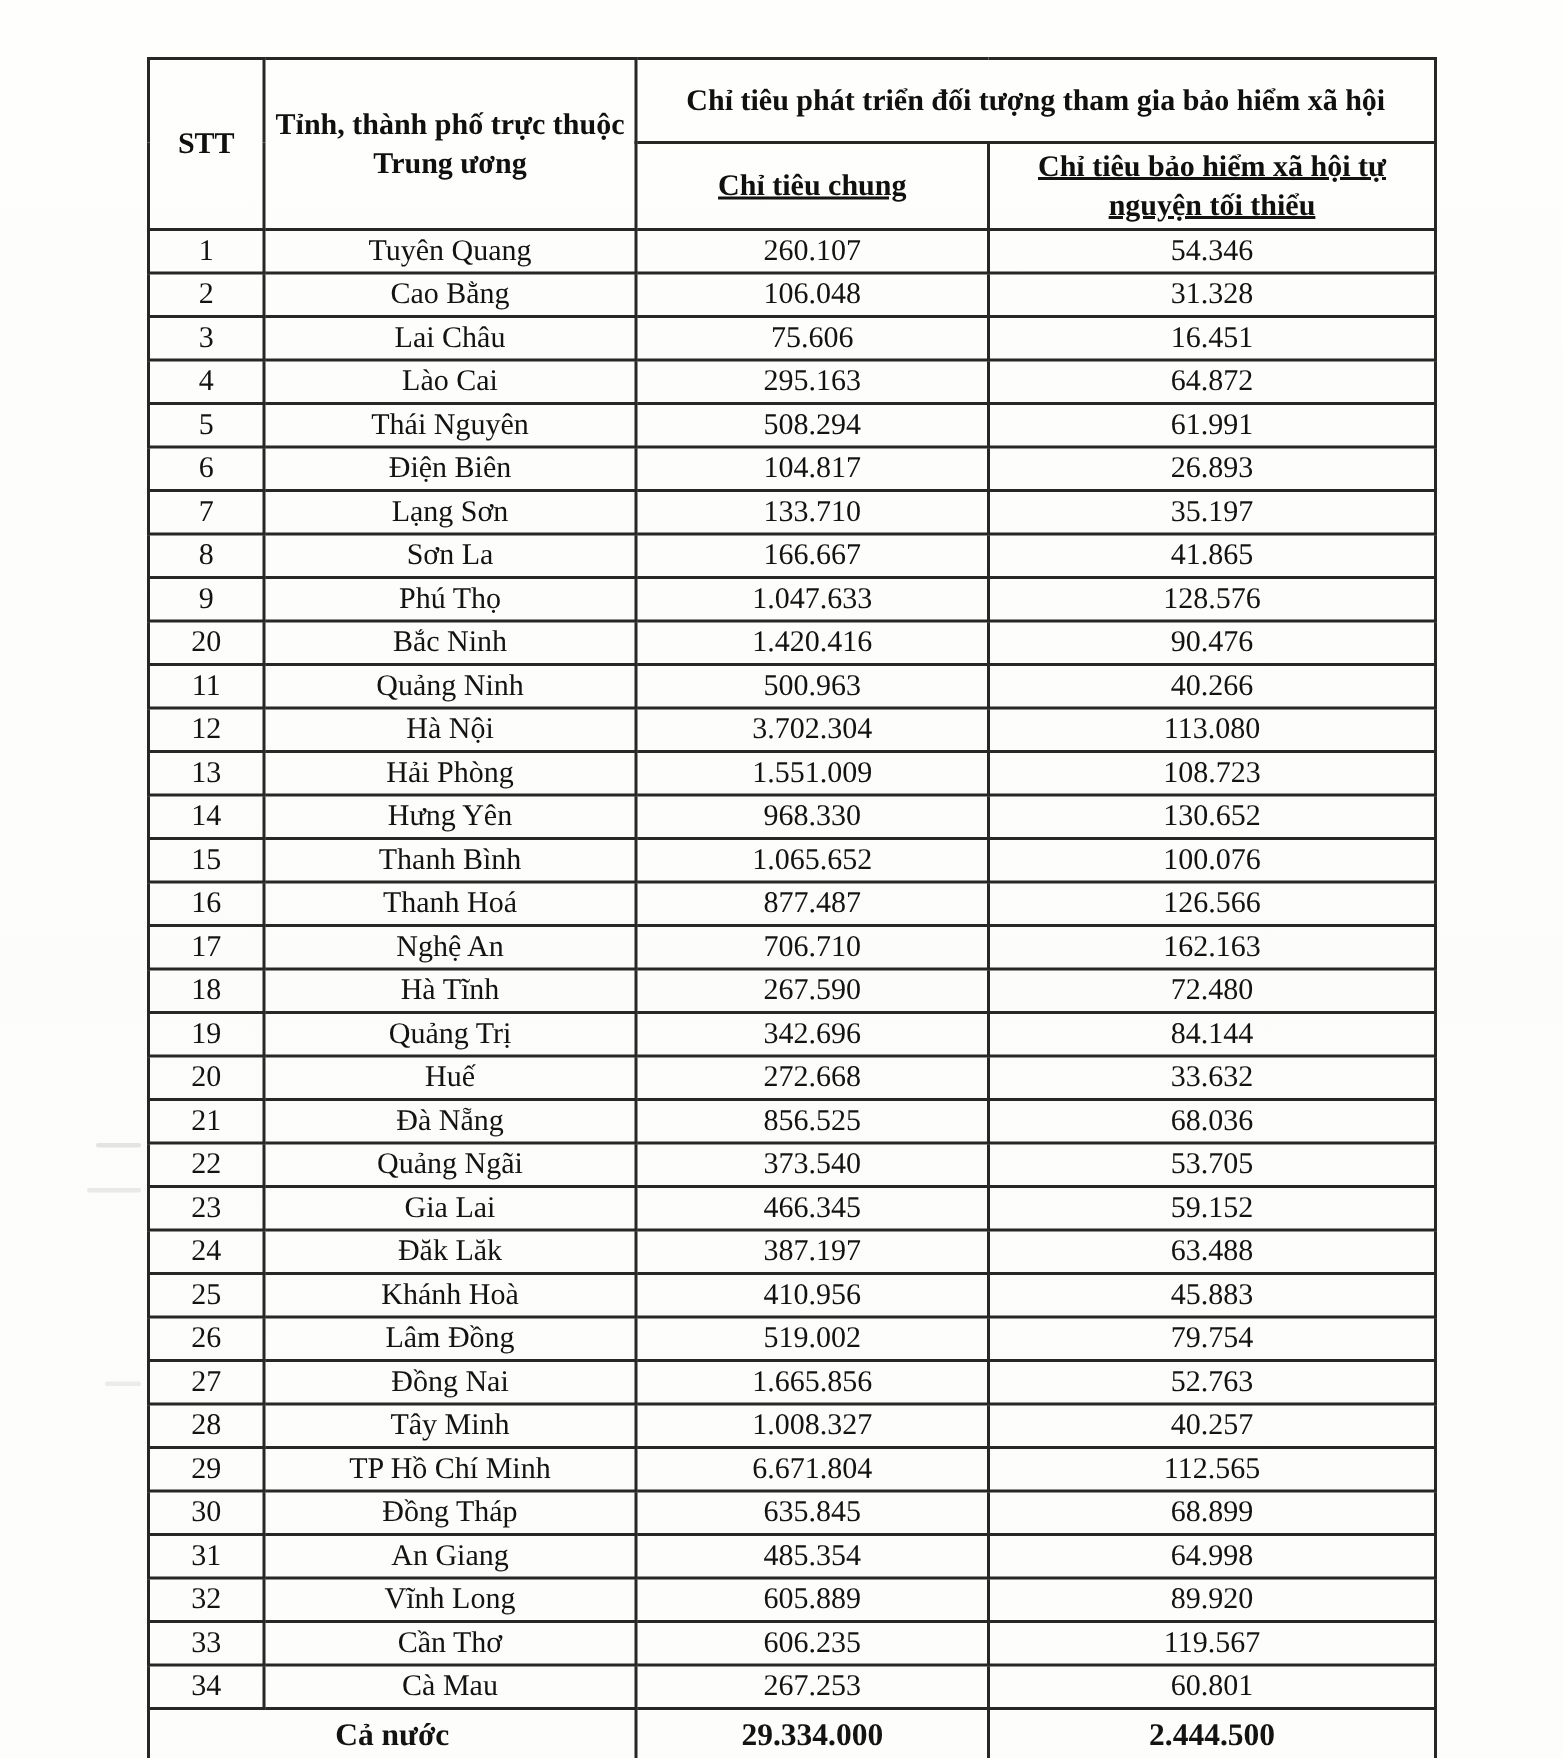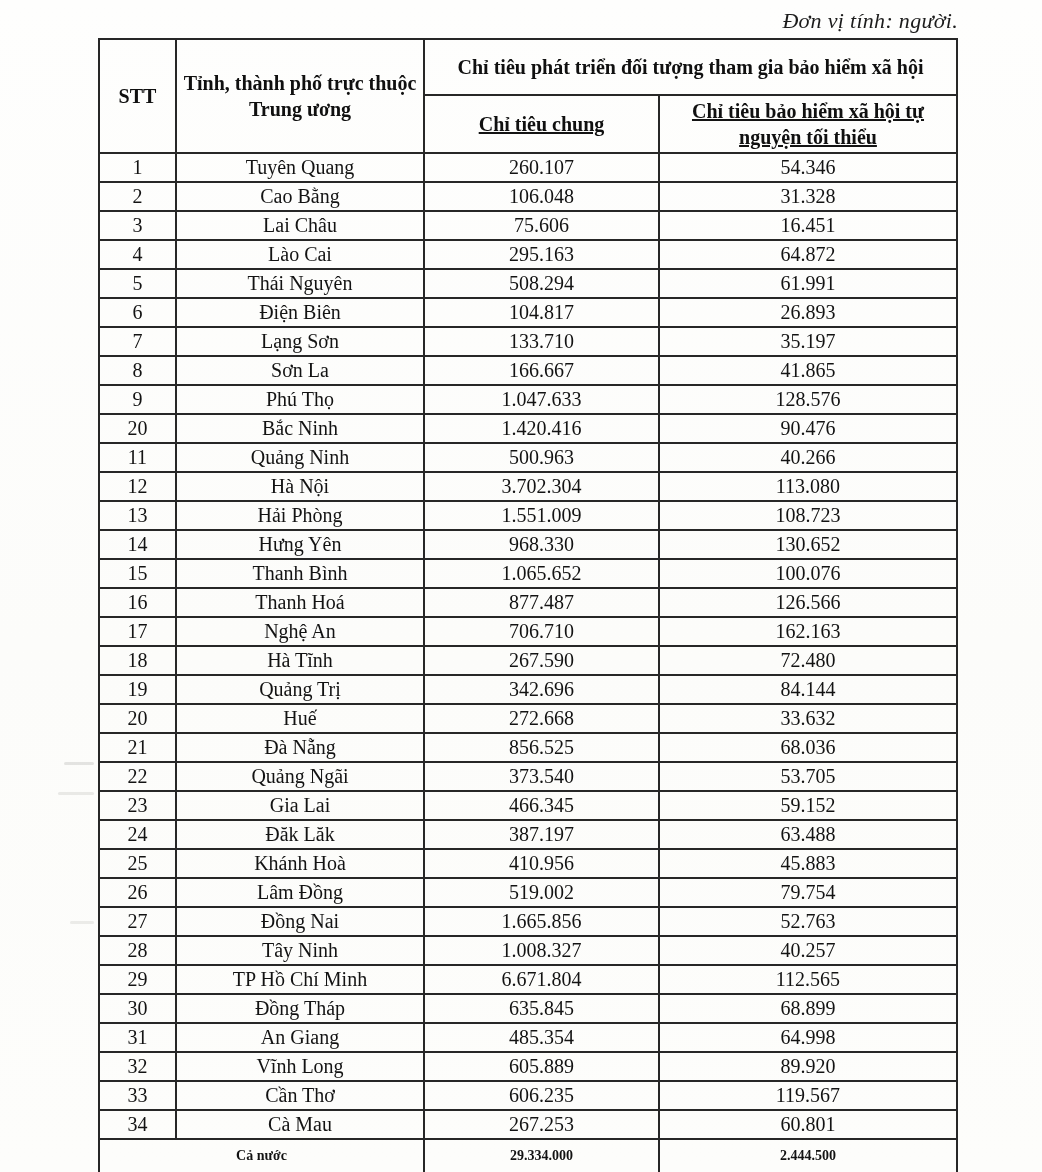--- a/index.html
+++ b/index.html
@@ -61,42 +61,41 @@
     height: 27px;
     font-size: 20px;
     line-height: 1.05;
     text-align: center;
     vertical-align: middle;
     padding: 0 2px;
     white-space: nowrap;
   }
   tfoot td {
     height: 32px;
-    font-size: 14px;
+    font-size: 21px;
     font-weight: bold;
     text-align: center;
     vertical-align: middle;
     padding: 0 2px;
   }
   
   .artifact {
     position: absolute;
     background: #d9d9d6;
     border-radius: 2px;
   }
   .a1 { left: 64px; top: 762px; width: 30px; height: 3px; opacity: .7; }
   .a2 { left: 58px; top: 792px; width: 36px; height: 3px; opacity: .55; }
   .a3 { left: 70px; top: 921px; width: 24px; height: 3px; opacity: .5; }
 </style>
 </head>
 <body>
 
 <div class="page">
 
-  <div class="note">Đơn vị tính: người.</div>
 
   <table class="data-table">
     <colgroup>
       <col class="c1">
         <col class="c2">
         <col class="c3">
         <col class="c4">
     </colgroup>
     <thead>
       <tr class="h-row-1">
@@ -267,21 +266,21 @@
     <td>79.754</td>
   </tr>
         <tr>
     <td>27</td>
     <td>Đồng Nai</td>
     <td>1.665.856</td>
     <td>52.763</td>
   </tr>
         <tr>
     <td>28</td>
-    <td>Tây Ninh</td>
+    <td>Tây Minh</td>
     <td>1.008.327</td>
     <td>40.257</td>
   </tr>
         <tr>
     <td>29</td>
     <td>TP Hồ Chí Minh</td>
     <td>6.671.804</td>
     <td>112.565</td>
   </tr>
         <tr>

